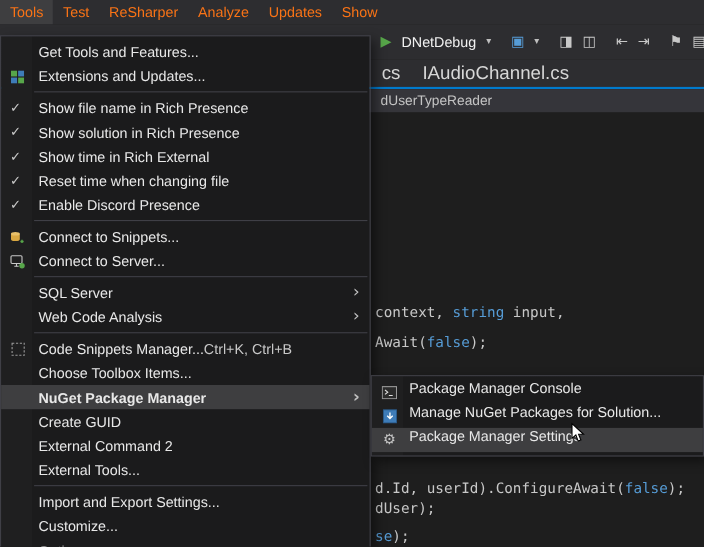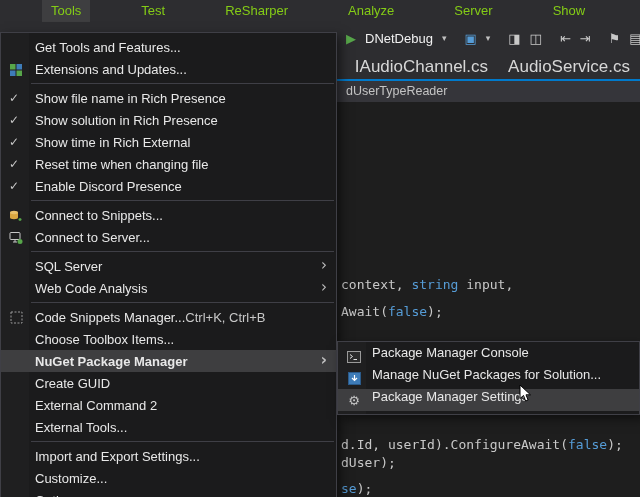--- a/index.html
+++ b/index.html
@@ -1,21 +1,21 @@
 <!DOCTYPE html>
 <html><head>
 <meta charset="utf-8">
 <style>
   html,body{margin:0;padding:0;background:#1E1E1E;}
   .root{position:relative;width:640px;height:497px;background:#1E1E1E;overflow:hidden;
         font-family:"Liberation Sans",sans-serif;font-size:13px;color:#DCDCDC;cursor:default;}
 
   
   .menubar{position:absolute;top:0;left:0;right:0;height:22px;background:#2D2D30;display:flex;z-index:6;}
-  .mb-item{padding:0 9px;line-height:22px;color:#84cc16;margin-left:42px;}
+  .mb-item{padding:0 9px;line-height:22px;color:#f97316;}
   .mb-item.active{background:#3E3E40;}
 
   
   .toolbar{position:absolute;top:22px;left:0;right:0;height:32px;background:#2D2D30;
            display:flex;align-items:center;gap:9px;padding-left:346px;color:#C8C8C8;z-index:1;}
   .tb-icon{font-family:"DejaVu Sans",sans-serif;font-size:13px;line-height:1;color:#C8C8C8;}
   .tb-icon.green{color:#57A64A;}
   .tb-icon.blue{color:#569CD6;}
   .tb-caret{font-family:"DejaVu Sans",sans-serif;font-size:9px;color:#BFBFBF;}
   .tb-label{color:#F1F1F1;}
@@ -70,21 +70,21 @@
 </head>
 <body>
 
 <div class="root">
 
   <div class="menubar">
     <div class="mb-item active">Tools</div>
     <div class="mb-item">Test</div>
     <div class="mb-item">ReSharper</div>
     <div class="mb-item">Analyze</div>
-    <div class="mb-item">Server</div>
+    <div class="mb-item">Updates</div>
     <div class="mb-item">Show</div>
   </div>
 
   <div class="toolbar">
     <span class="tb-icon green">▶</span>
     <span class="tb-label">DNetDebug</span>
     <span class="tb-caret">▾</span>
     <span class="tb-sep"></span>
     <span class="tb-icon blue">▣</span>
     <span class="tb-caret">▾</span>
@@ -97,21 +97,20 @@
     <span class="tb-sep"></span>
     <span class="tb-icon">⚑</span>
     <span class="tb-icon">▤</span>
 
   </div>
 
   <div class="tabstrip">
     <div class="tab-spacer"></div>
     <div class="tab">cs</div>
     <div class="tab">IAudioChannel.cs</div>
-    <div class="tab">AudioService.cs</div>
   </div>
 
   <div class="navbar">
     <span>dUserTypeReader</span>
   </div>
 
   <div class="codeline" style="top:277px"><span>context, </span><span class="kw">string</span><span> input,</span></div>
   <div class="codeline" style="top:304px"><span>Await(</span><span class="kw">false</span><span>);</span></div>
   <div class="codeline" style="top:437px"><span>d.Id, userId).ConfigureAwait(</span><span class="kw">false</span><span>);</span></div>
   <div class="codeline" style="top:455px"><span>dUser);</span></div>

